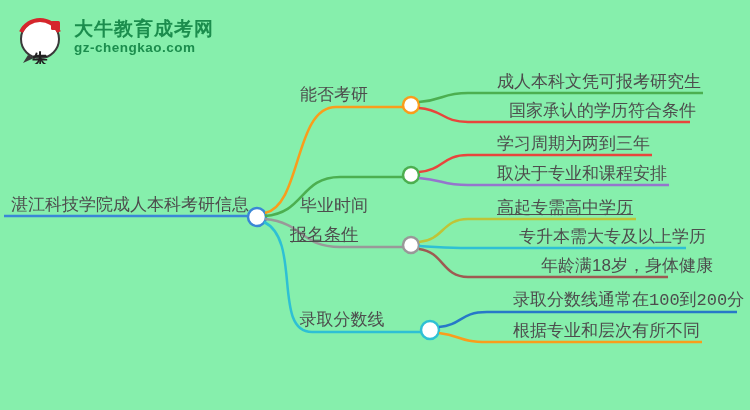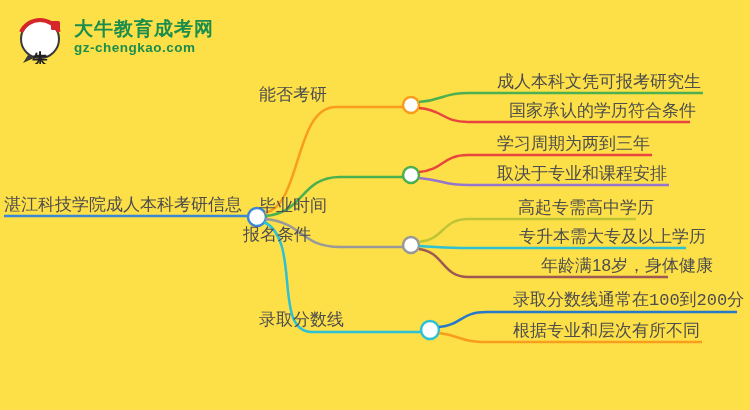--- a/index.html
+++ b/index.html
@@ -1,24 +1,24 @@
 <!DOCTYPE html>
 <html><head>
 <meta charset="utf-8">
 <style>
   html,body{margin:0;padding:0;background:#fff;}
   #stage{
-    position:relative;width:750px;height:410px;background:#fde047;overflow:hidden;
+    position:relative;width:750px;height:410px;background:#86efac;overflow:hidden;
     font-family:"Liberation Sans","DejaVu Sans",sans-serif;
   }
   #wires{position:absolute;left:0;top:0;}
   .lbl{
     position:absolute;color:#4d4d4d;font-size:17px;line-height:21px;white-space:nowrap;
   }
-  .lbl.r{text-align:left;}
+  .lbl.r{text-align:center;}
   
   #logo{position:absolute;left:16px;top:10px;display:flex;align-items:center;}
   #logo-icon{position:relative;width:50px;height:54px;}
   #logo-text{margin-left:8px;}
   .site-name{color:#1b8d4d;font-size:19px;font-weight:bold;letter-spacing:1px;line-height:22px;}
   .site-domain{color:#1b8d4d;font-size:13.5px;font-weight:bold;letter-spacing:0.5px;line-height:16px;}
 </style>
 </head>
 <body>
 
@@ -60,33 +60,33 @@
         <rect x="35" y="11" width="9" height="9" rx="1.5" fill="#d5262c"></rect>
         <text x="23" y="29" text-anchor="middle" dominant-baseline="middle" font-size="15" font-weight="bold" fill="#222222" style="writing-mode:tb;">大牛</text>
       </svg>
     </div>
     <div id="logo-text">
       <div class="site-name">大牛教育成考网</div>
       <div class="site-domain">gz-chengkao.com</div>
     </div>
   </div>
 
-  <div class="lbl r" style="left:4px;top:194px;width:240px;">湛江科技学院成人本科考研信息</div>
+  <div class="lbl r" style="left:10px;top:194px;width:240px;">湛江科技学院成人本科考研信息</div>
 
   <div class="lbl r" style="left:259px;top:84px;width:150px;">能否考研</div>
   <div class="lbl r" style="left:259px;top:154px;width:150px;margin-top:41px;">毕业时间</div>
-  <div class="lbl r" style="left:243px;top:224px;width:150px;">报名条件</div>
+  <div class="lbl r" style="left:249px;top:224px;width:150px;text-decoration:underline;">报名条件</div>
   <div class="lbl" style="left:497px;top:71px;">成人本科文凭可报考研究生</div>
 
   <div class="lbl r" style="left:259px;top:309px;width:166px;">录取分数线</div>
   <div class="lbl" style="left:497px;top:100px;margin-left:12px;">国家承认的学历符合条件</div>
 
   <div class="lbl" style="left:497px;top:133px;">学习周期为两到三年</div>
   <div class="lbl" style="left:497px;top:163px;">取决于专业和课程安排</div>
 
-  <div class="lbl" style="left:518px;top:197px;">高起专需高中学历</div>
+  <div class="lbl" style="left:497px;top:197px;text-decoration:underline;">高起专需高中学历</div>
   <div class="lbl" style="left:497px;top:226px;margin-left:22px;">专升本需大专及以上学历</div>
   <div class="lbl" style="left:497px;top:255px;margin-left:44px;">年龄满18岁，身体健康</div>
 
   <div class="lbl" style="left:513px;top:290px;font-family:Liberation Mono, monospace;">录取分数线通常在100到200分</div>
   <div class="lbl" style="left:513px;top:320px;">根据专业和层次有所不同</div>
 
 </div>
 
 </body></html>

